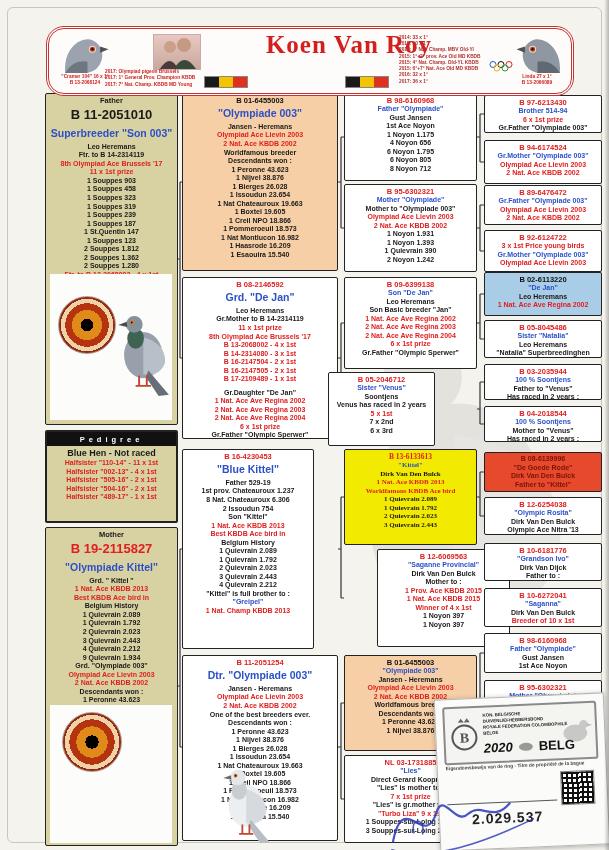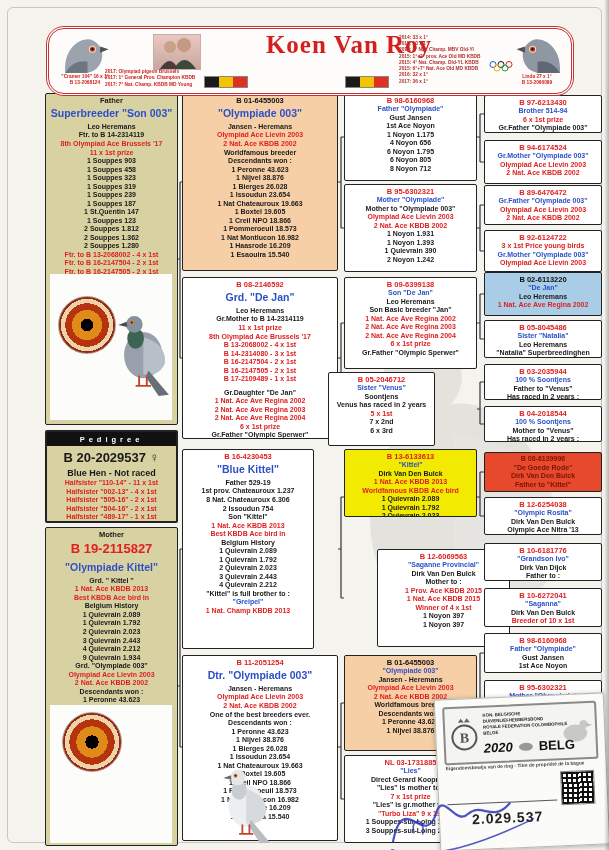--- a/index.html
+++ b/index.html
@@ -68,21 +68,21 @@
   #col1-pedigree{left:45px;top:430px;width:133px;height:93px;background:var(--khaki);}
   #col1-mother{left:45px;top:527px;width:133px;height:319px;background:var(--khaki);}
   #col2-a{left:182px;top:93px;width:156px;height:178px;}
   #col2-b{left:182px;top:277px;width:156px;height:162px;}
   #col2-c{left:182px;top:449px;width:132px;height:200px;}
   #col2-d{left:182px;top:655px;width:156px;height:186px;}
   #col3-a{left:344px;top:93px;width:133px;height:88px;}
   #col3-b{left:344px;top:184px;width:133px;height:88px;}
   #col3-c{left:344px;top:277px;width:133px;height:92px;}
   #col3-d{left:328px;top:372px;width:107px;height:74px;}
-  #col3-e{left:344px;top:449px;width:133px;height:68px;}
+  #col3-e{left:344px;top:449px;width:133px;height:96px;font-family:Liberation Serif, serif;}
   #col3-f{left:344px;top:549px;width:133px;height:98px;margin-left:33px;}
   #col3-g{left:344px;top:655px;width:133px;height:96px;}
   #col3-h{left:344px;top:755px;width:133px;height:88px;}
   #c4-1{left:484px;top:95px;width:118px;height:38px;}
   #c4-2{left:484px;top:140px;width:118px;height:44px;}
   #c4-3{left:484px;top:185px;width:118px;height:40px;}
   #c4-4{left:484px;top:230px;width:118px;height:42px;}
   #c4-5{left:484px;top:272px;width:118px;height:44px;}
   #c4-6{left:484px;top:320px;width:118px;height:38px;}
   #c4-7{left:484px;top:364px;width:118px;height:36px;}
@@ -225,20 +225,21 @@
     </svg>
     <div class="cap cap-right">
       <div>Linda 27 x 1°</div>
       <div>B 13-2066089</div>
     </div>
   </div>
 
   <div id="blocks">
       <div id="col1-father" class="block khaki">
         <div class="ln lbl">Father</div>
+        <div class="ln hugek">B 11-2051010</div>
         <div class="ln name">Superbreeder "Son 003"</div>
         <div class="ln k">Leo Heremans</div>
         <div class="ln k">Ftr. to B 14-2314119</div>
         <div class="ln r">8th Olympiad Ace Brussels '17</div>
         <div class="ln r">11 x 1st prize</div>
         <div class="ln k">1 Souppes 903</div>
         <div class="ln k">1 Souppes 458</div>
         <div class="ln k">1 Souppes 323</div>
         <div class="ln k">1 Souppes 319</div>
         <div class="ln k">1 Souppes 239</div>
@@ -249,21 +250,20 @@
         <div class="ln k">2 Souppes 1.362</div>
         <div class="ln k">2 Souppes 1.280</div>
         <div class="ln r">Ftr. to B 13-2068002 - 4 x 1st</div>
         <div class="ln r">Ftr. to B 16-2147504 - 2 x 1st</div>
         <div class="ln r">Ftr. to B 16-2147505 - 2 x 1st</div>
         <div class="ln k">Gr.ftr. to B 18-2132094</div>
         <div class="ln r">1st prov. Ace All-Round KBDB 2018</div>
       </div>
       <div id="col1-pedigree" class="block khaki ped">
         <div class="ln pedbar">Pedigree</div>
-        <div class="ln hugek">B 20-2029537 ♀</div>
         <div class="ln kb9">Blue Hen - Not raced</div>
         <div class="ln r">Halfsister "110-14" - 11 x 1st</div>
         <div class="ln r">Halfsister "002-13" - 4 x 1st</div>
         <div class="ln r">Halfsister "505-16" - 2 x 1st</div>
         <div class="ln r">Halfsister "504-16" - 2 x 1st</div>
         <div class="ln r">Halfsister "489-17" - 1 x 1st</div>
       </div>
       <div id="col1-mother" class="block khaki">
         <div class="ln lbl">Mother</div>
         <div class="ln huger">B 19-2115827</div>

